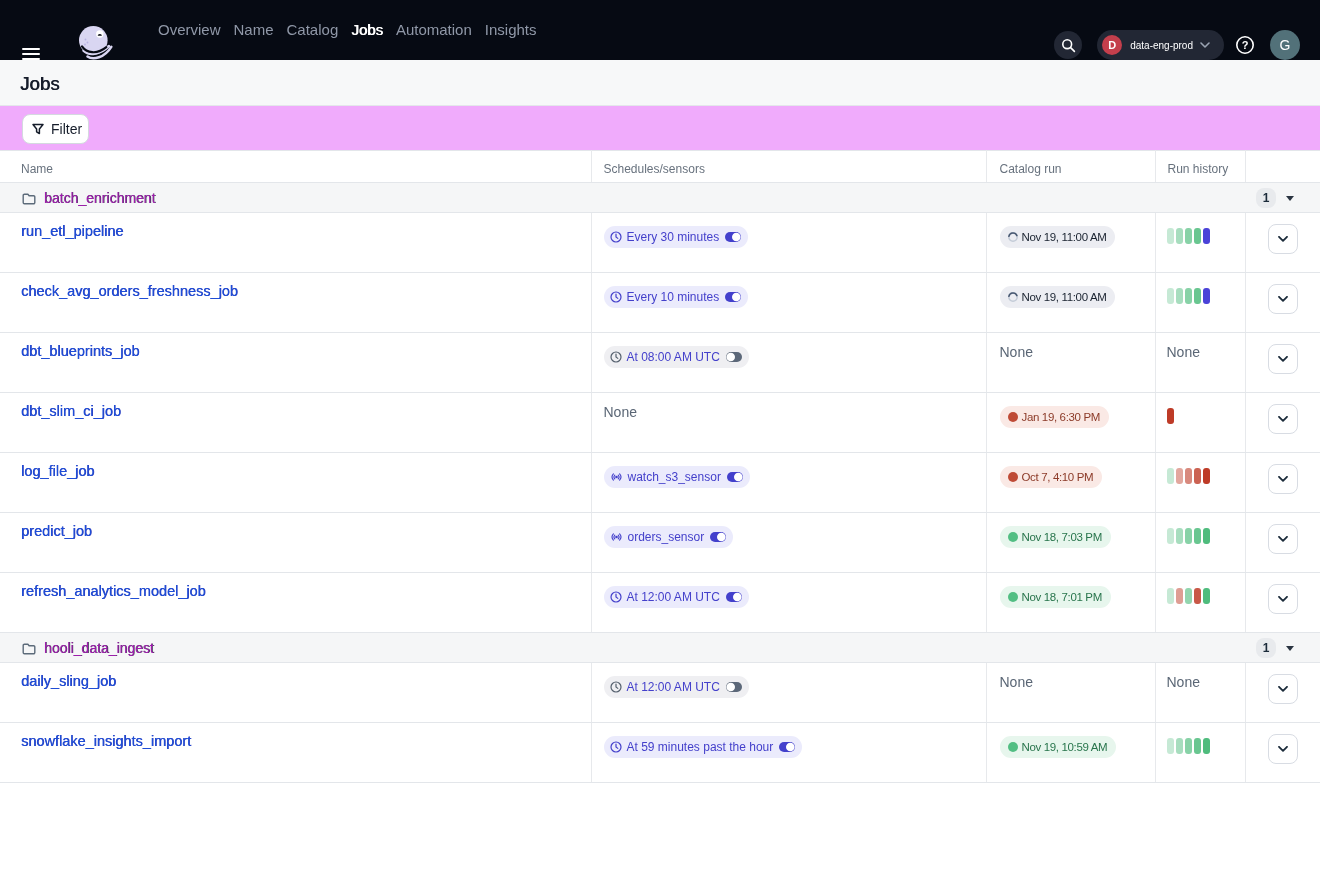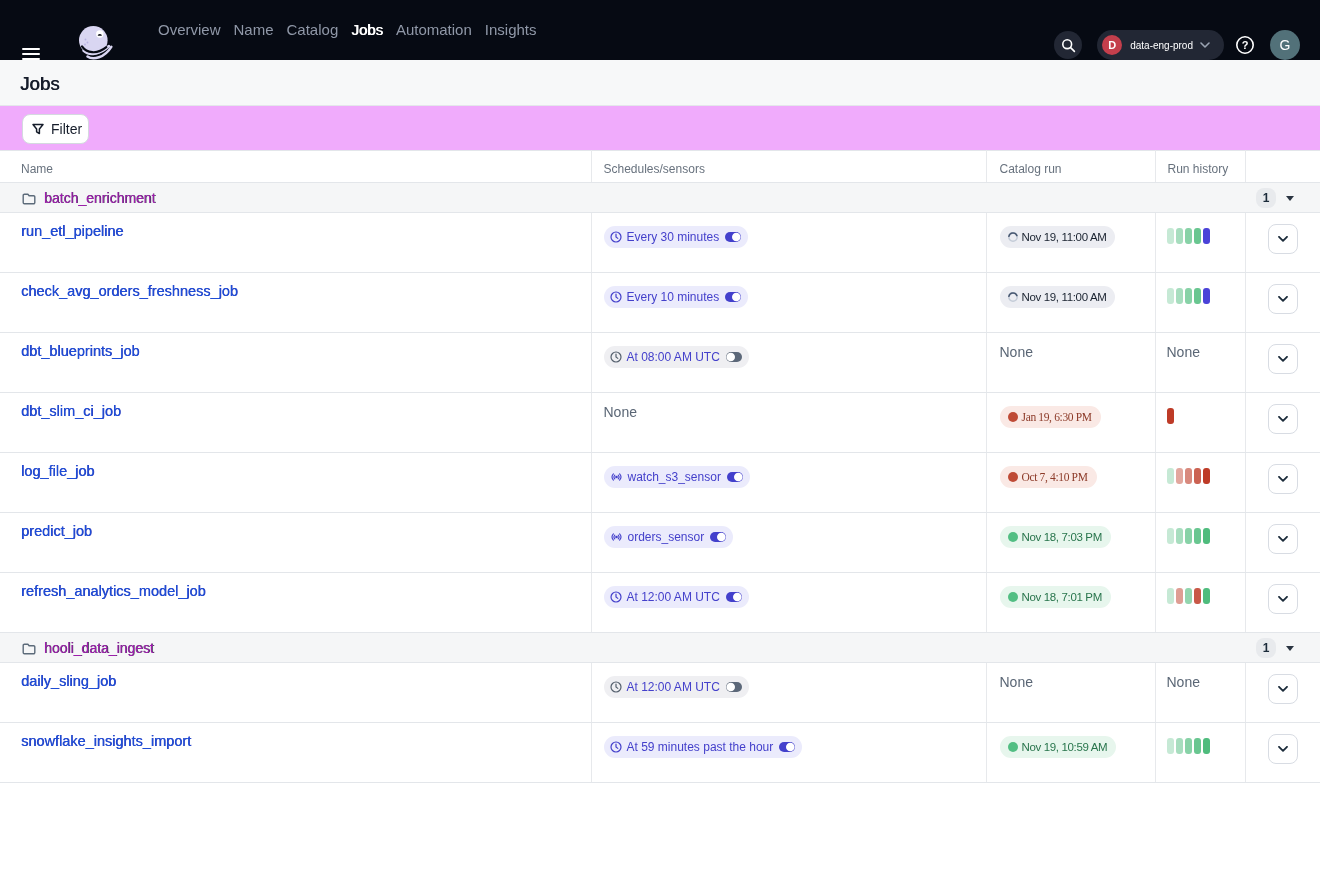--- a/index.html
+++ b/index.html
@@ -64,21 +64,21 @@
 
 .pill { display:inline-flex; align-items:center; height:22px; border-radius:11px; font-size:12px; margin-top:13px; }
 .sched { background:#EBEBFC; color:#4440CB; padding:0 7px 0 6px; }
 .sched.off { background:#EFEFF2; }
 .sched .ptxt { margin-left:5px; }
 .sched .tog { margin-left:6px; }
 .lrun { padding:0 9px 0 8px; }
 .lrun .ptxt { margin-left:4px; font-size:11.5px; letter-spacing:-0.35px; }
 .lrun.gray { background:#ECEDF2; color:#1A2330; }
 .lrun.green { background:#E7F6ED; color:#28754C; }
-.lrun.red { background:#FAE9E5; color:#8C3A28;font-family:Liberation Serif, serif; }
+.lrun.red { background:#FAE9E5; color:#8C3A28; }
 .dot { width:10px; height:10px; border-radius:50%; }
 .dot.g { background:#52BE83; }
 .dot.r { background:#BF4B36; }
 
 
 .bars { margin-top:15px; white-space:nowrap; }
 .bar { display:inline-block; width:7px; height:16px; border-radius:3px; margin-right:2px; }
 
 
 .chevbtn { margin:11px 0 0 22px; width:30px; height:30px; border:1px solid #D8DCE3; border-radius:8px; background:#fff; display:flex; align-items:center; justify-content:center; }

